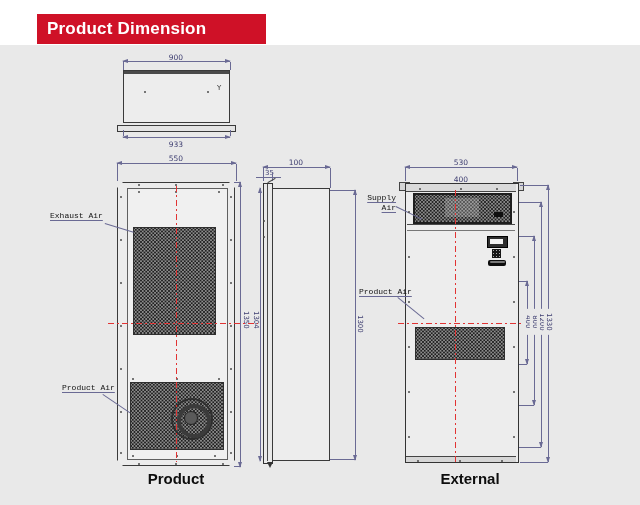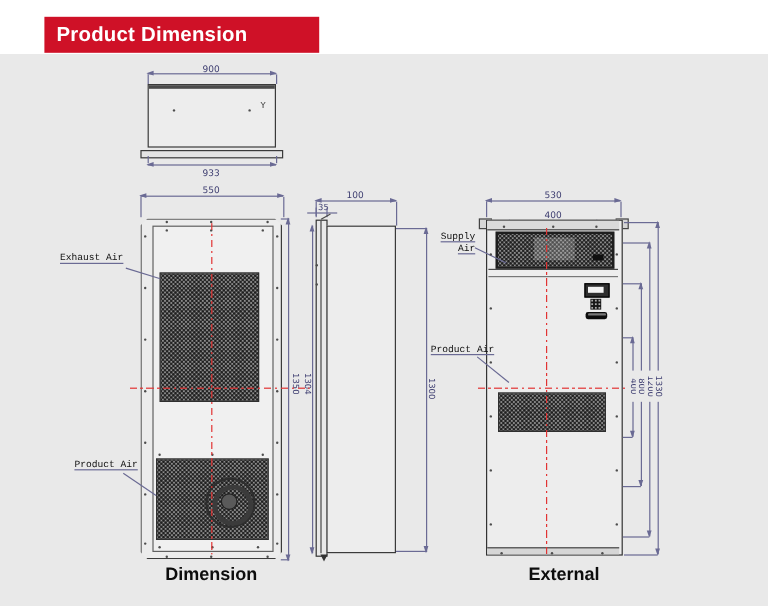--- a/index.html
+++ b/index.html
@@ -86,21 +86,21 @@
 <div class="ring" style="left:184px;top:411px;width:12px;height:12px;background:#5a5a5a;border:1px solid #222;"></div>
 
 <div class="clv" style="left:176px;top:186px;height:276px;"></div>
 <div class="clh" style="left:108px;top:323px;width:150px;"></div>
 
 <div class="lbl" style="left:50px;top:211px;white-space:nowrap;">Exhaust Air</div>
 <div class="leader" style="left:105px;top:223px;width:30px;transform:rotate(17deg);"></div>
 <div class="lbl" style="left:62px;top:383px;white-space:nowrap;">Product Air</div>
 <div class="leader" style="left:103px;top:394px;width:33px;transform:rotate(34deg);"></div>
 
-<div class="caption" style="left:136px;top:470px;width:80px;">Dimension</div>
+<div class="caption" style="left:136px;top:470px;width:80px;">Product</div>
 
 <div class="dimv" style="left:240px;top:182px;height:285px;"></div>
 <div class="hl" style="left:234px;top:182px;width:7px;"></div>
 <div class="hl" style="left:234px;top:466px;width:7px;"></div>
 <div class="vtext" style="left:230px;top:316px;width:30px;">1350</div>
 <div class="dimv" style="left:260px;top:188px;height:273px;"></div>
 <div class="vtext" style="left:240px;top:316px;width:30px;">1304</div>
 
 <div class="dimh" style="left:263px;top:167px;width:67px;"></div>
 <div class="dimtext" style="left:281px;top:158px;width:30px;">100</div>

